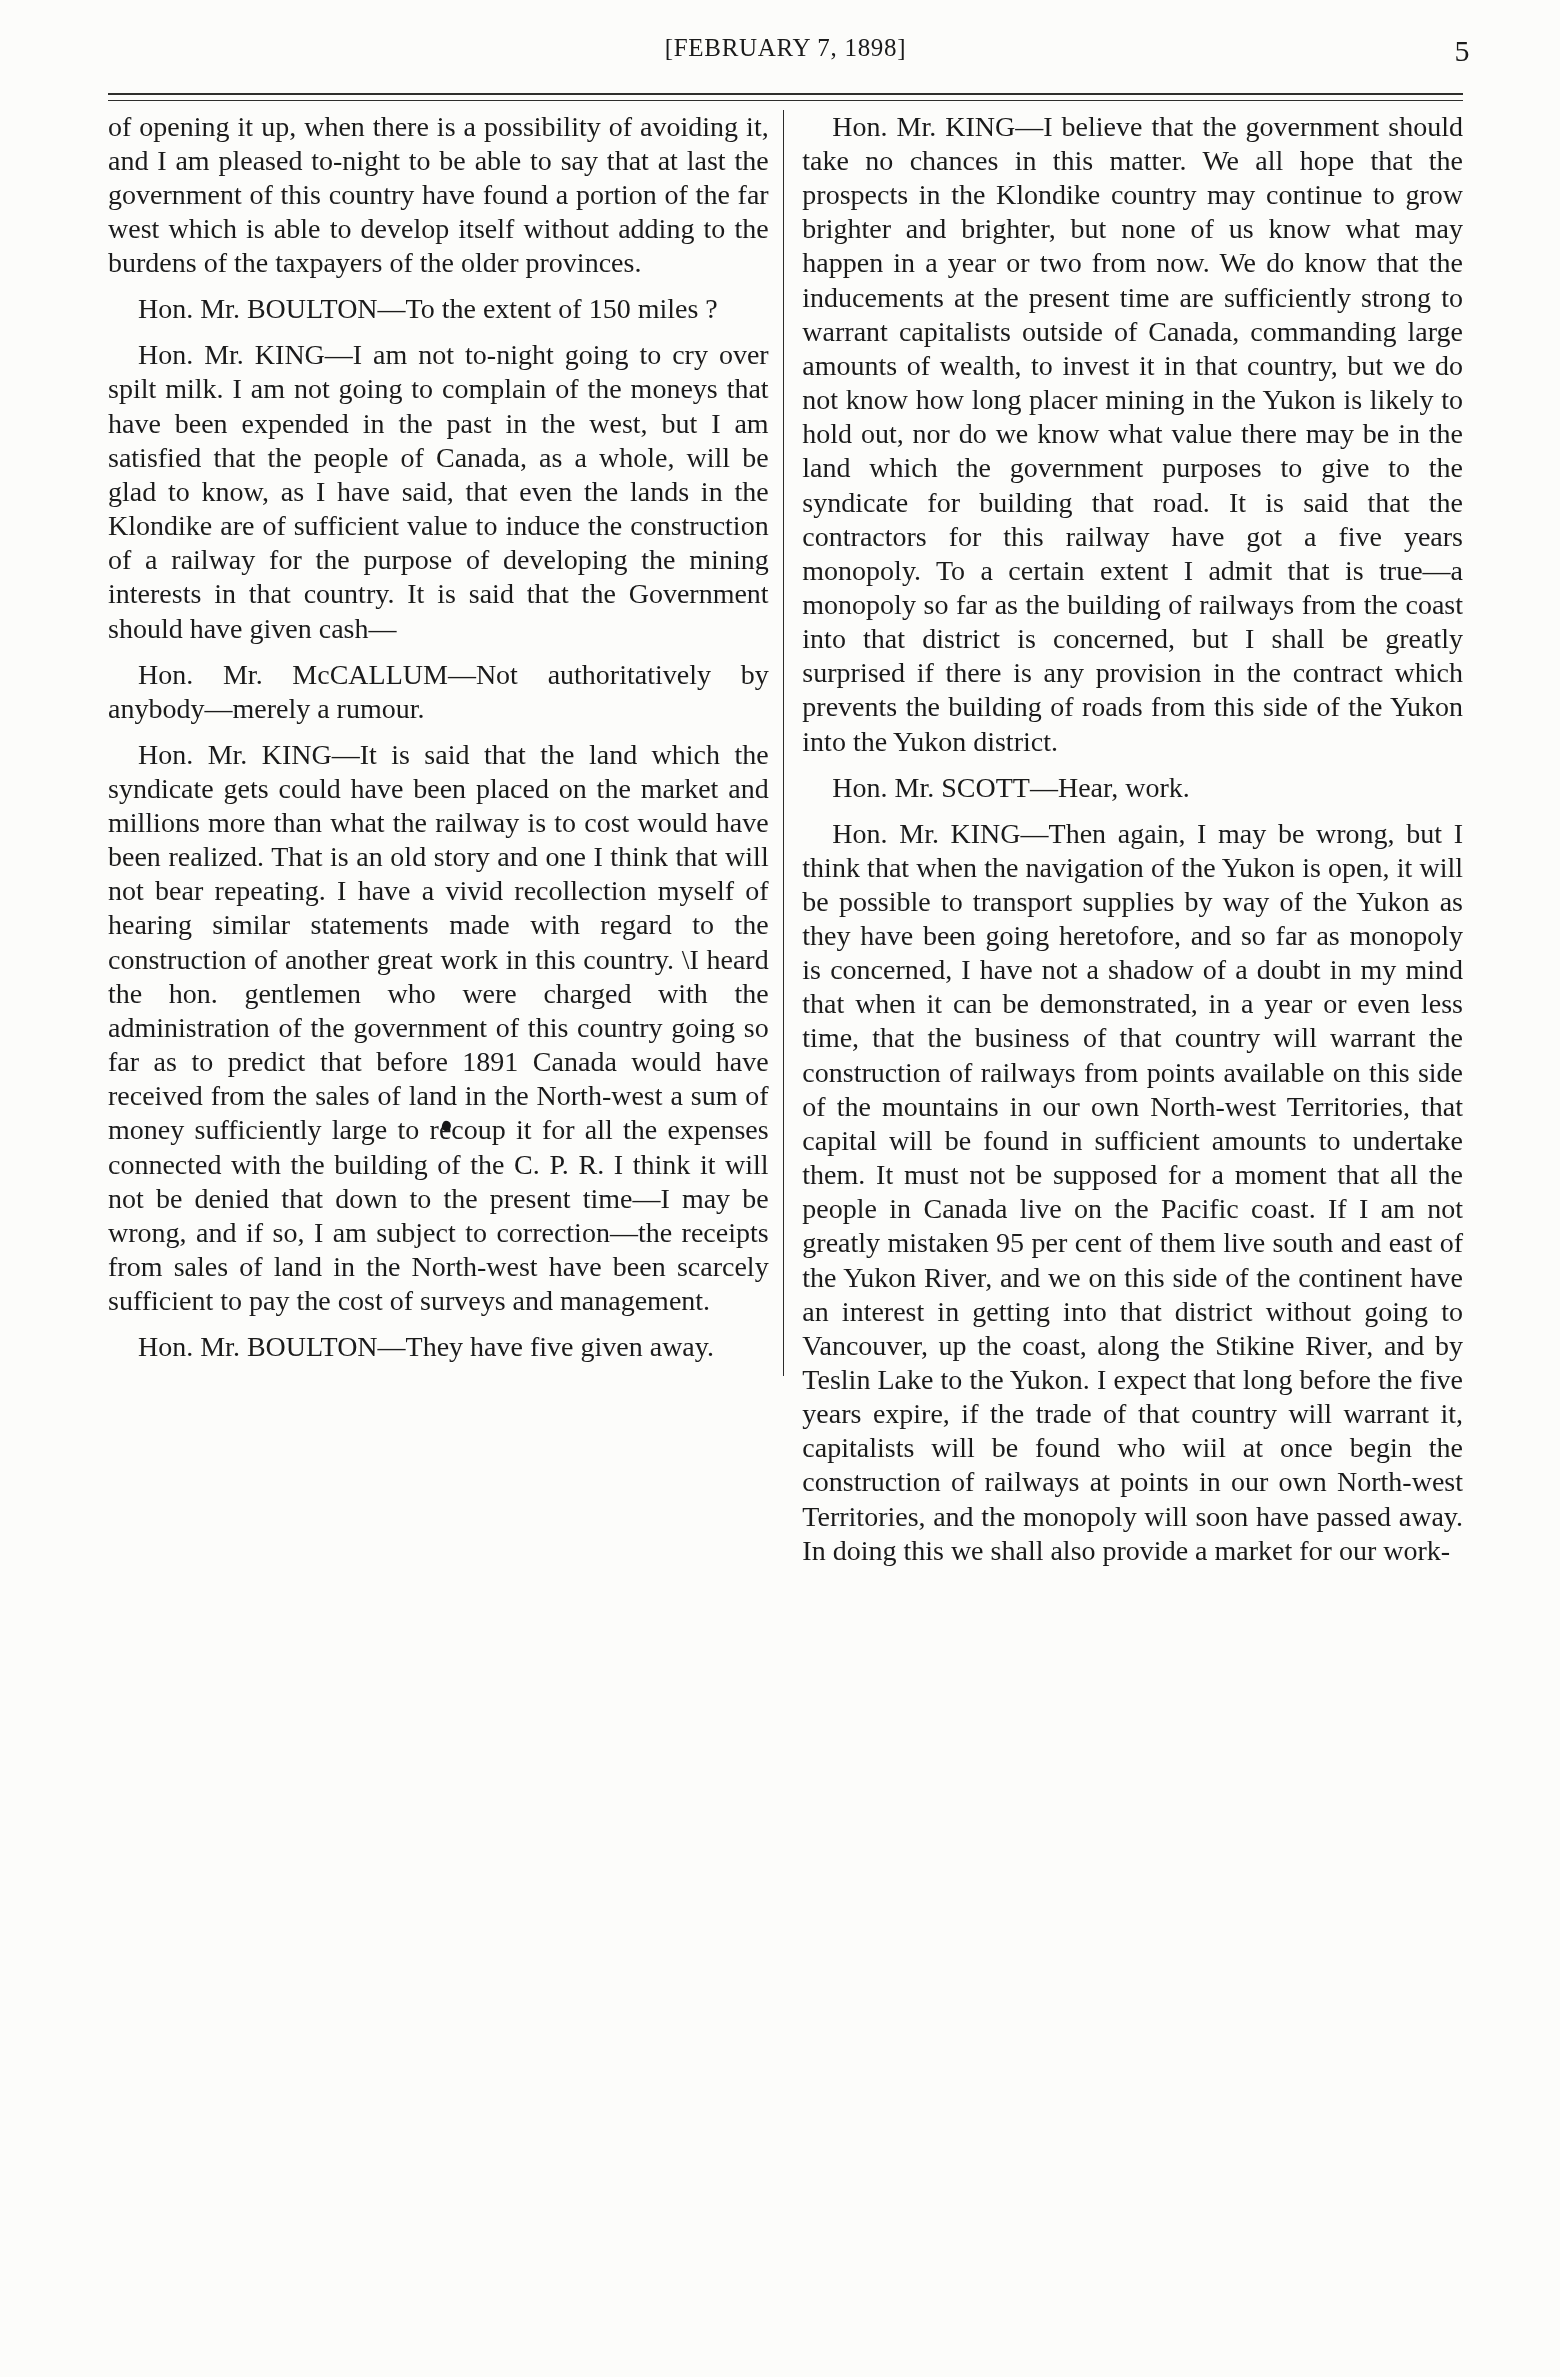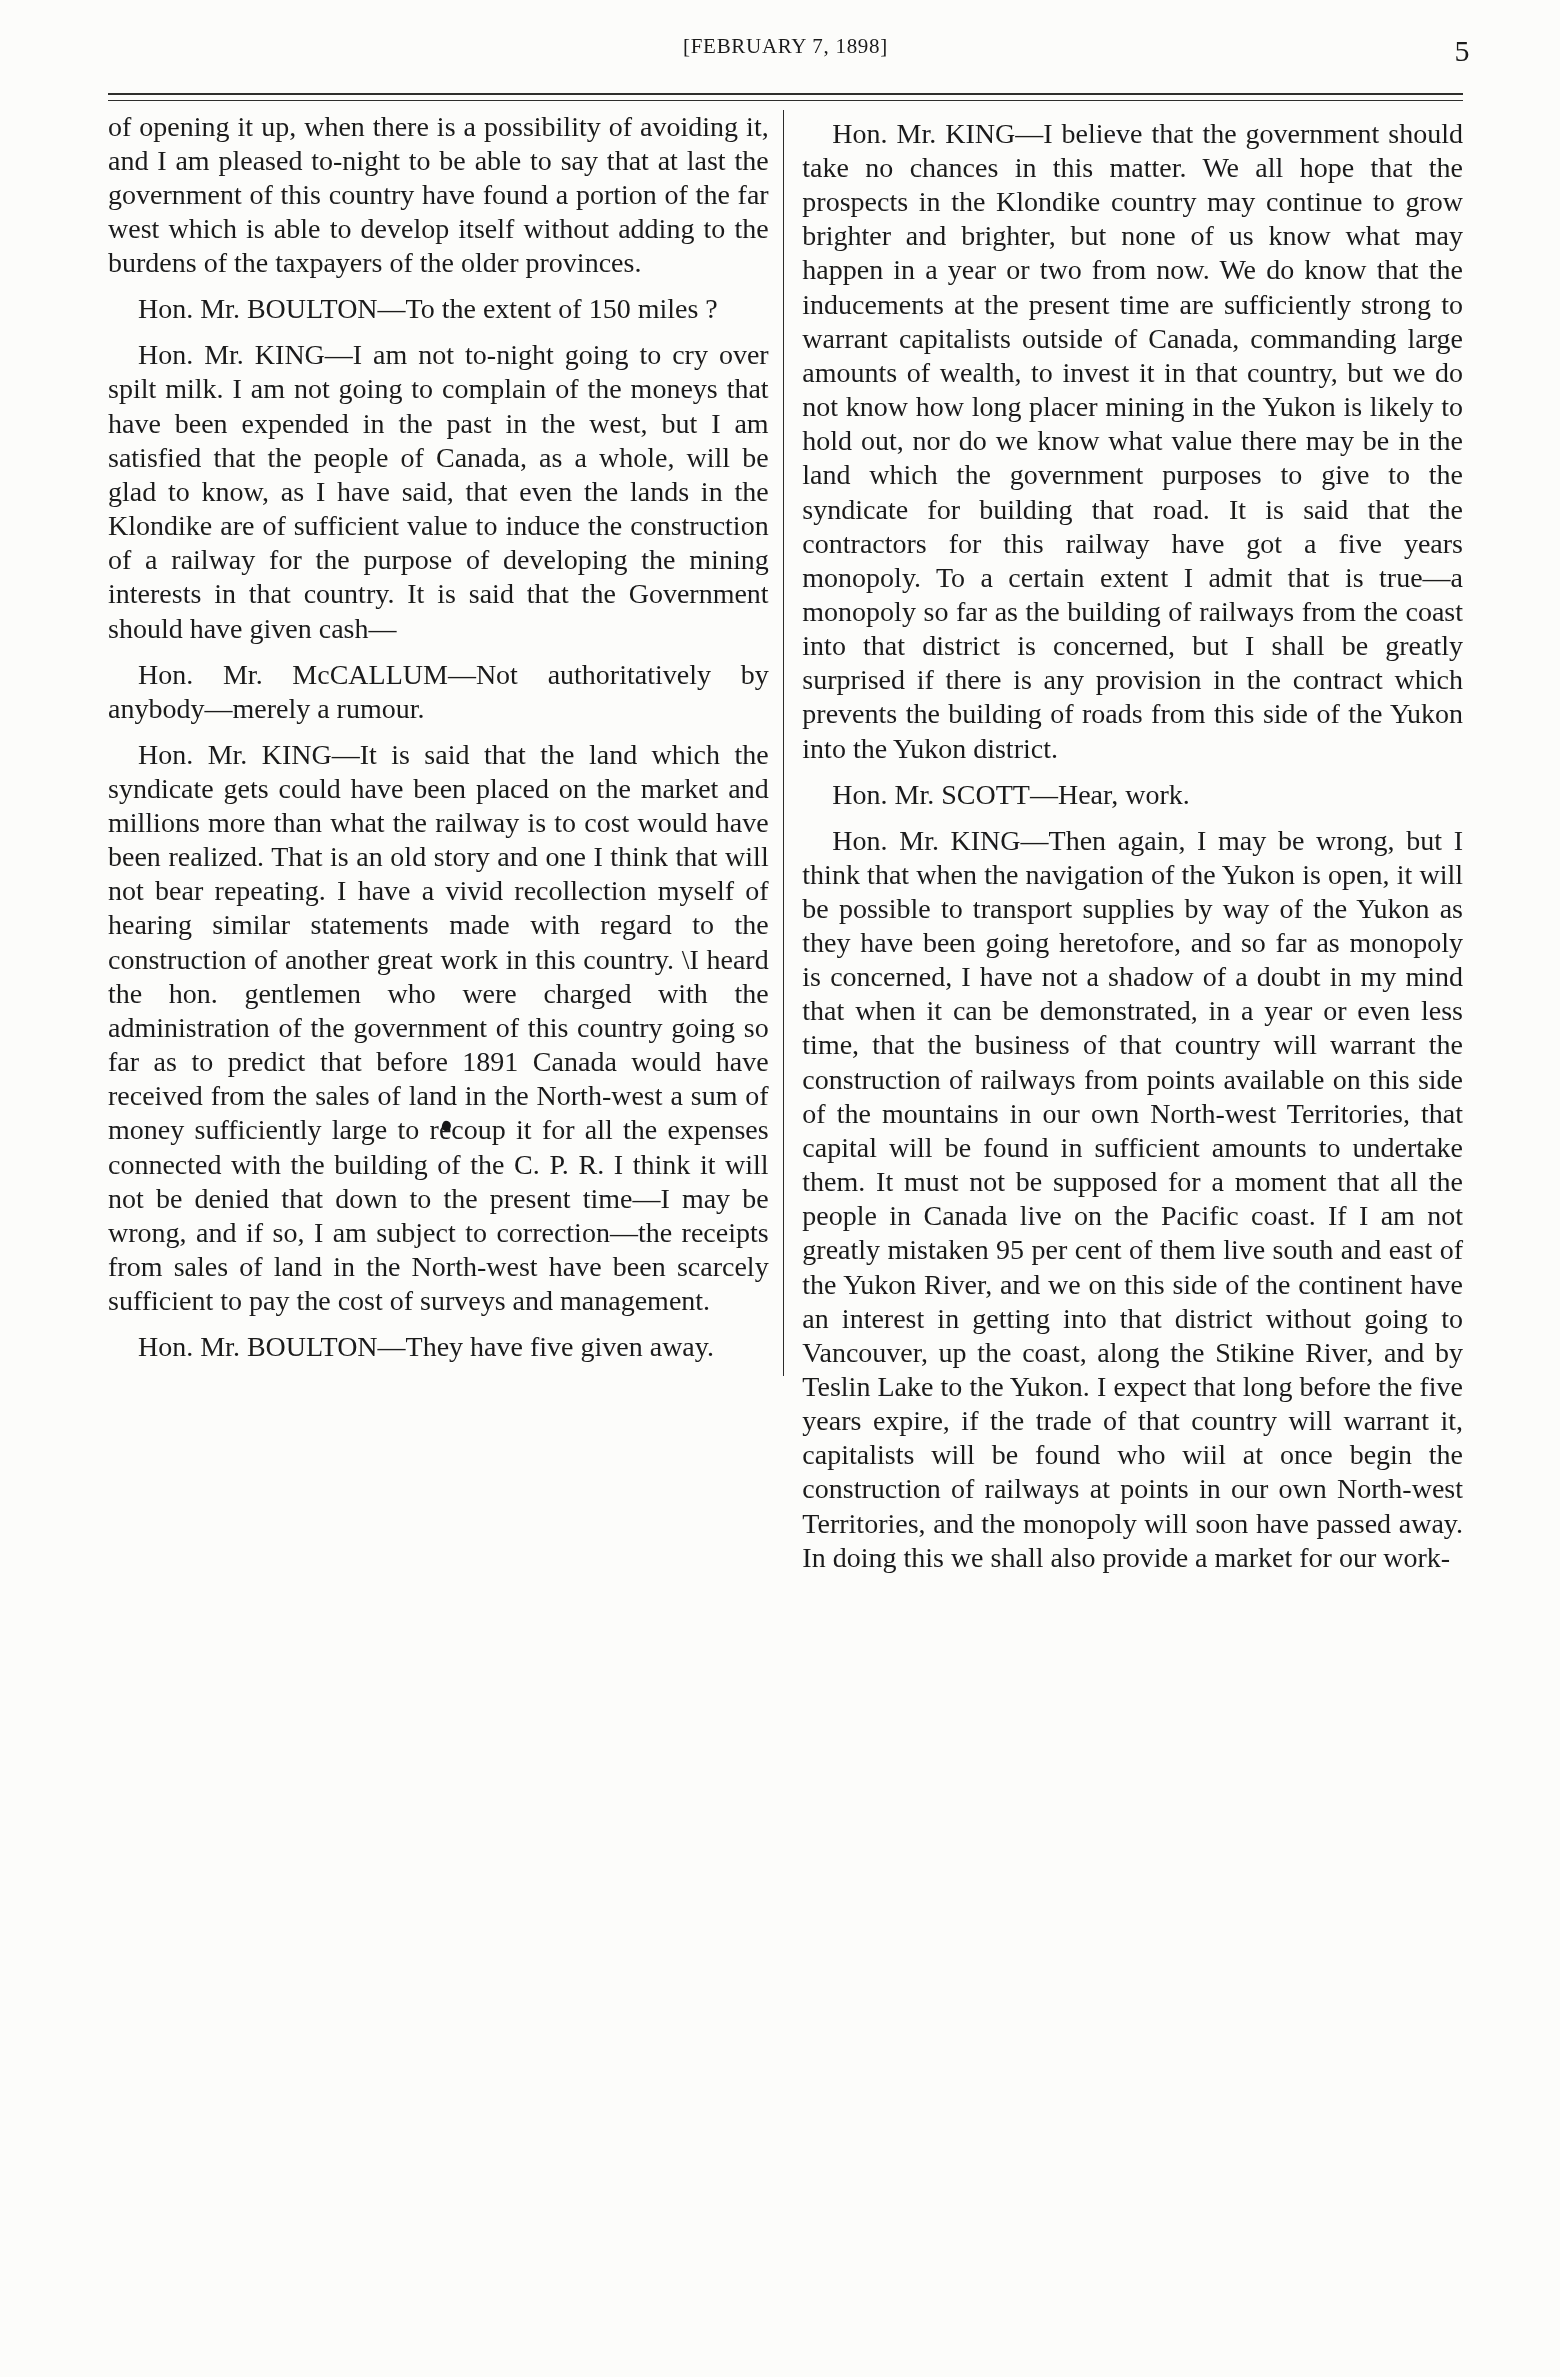--- a/index.html
+++ b/index.html
@@ -20,21 +20,21 @@
   }
   .page-header {
     position: relative;
     height: 42px;
   }
   .date-heading {
     position: absolute;
     left: 0;
     right: 0;
     text-align: center;
-    font-size: 21px;
+    font-size: 25px;
     letter-spacing: 0.7px;
     white-space: nowrap;
   }
   .page-number {
     position: absolute;
     right: -6.5px;
     top: 0;
     font-size: 30px;
   }
   .double-rule {
@@ -59,21 +59,20 @@
     border-right: 1.3px solid #2b2b2b;
   }
   .column.right {
     padding-left: 18.3px;
   }
   .column p {
     margin: 0 0 11.8px 0;
   }
   .column p.speech {
     text-indent: 30px;
-    margin-top: 7px;
   }
   .column p.cont {
     text-indent: 0;
   }
   .ink-blot {
     position: absolute;
     width: 8.5px;
     height: 9.8px;
     background: #161616;
     border-radius: 45% 55% 50% 50%;

